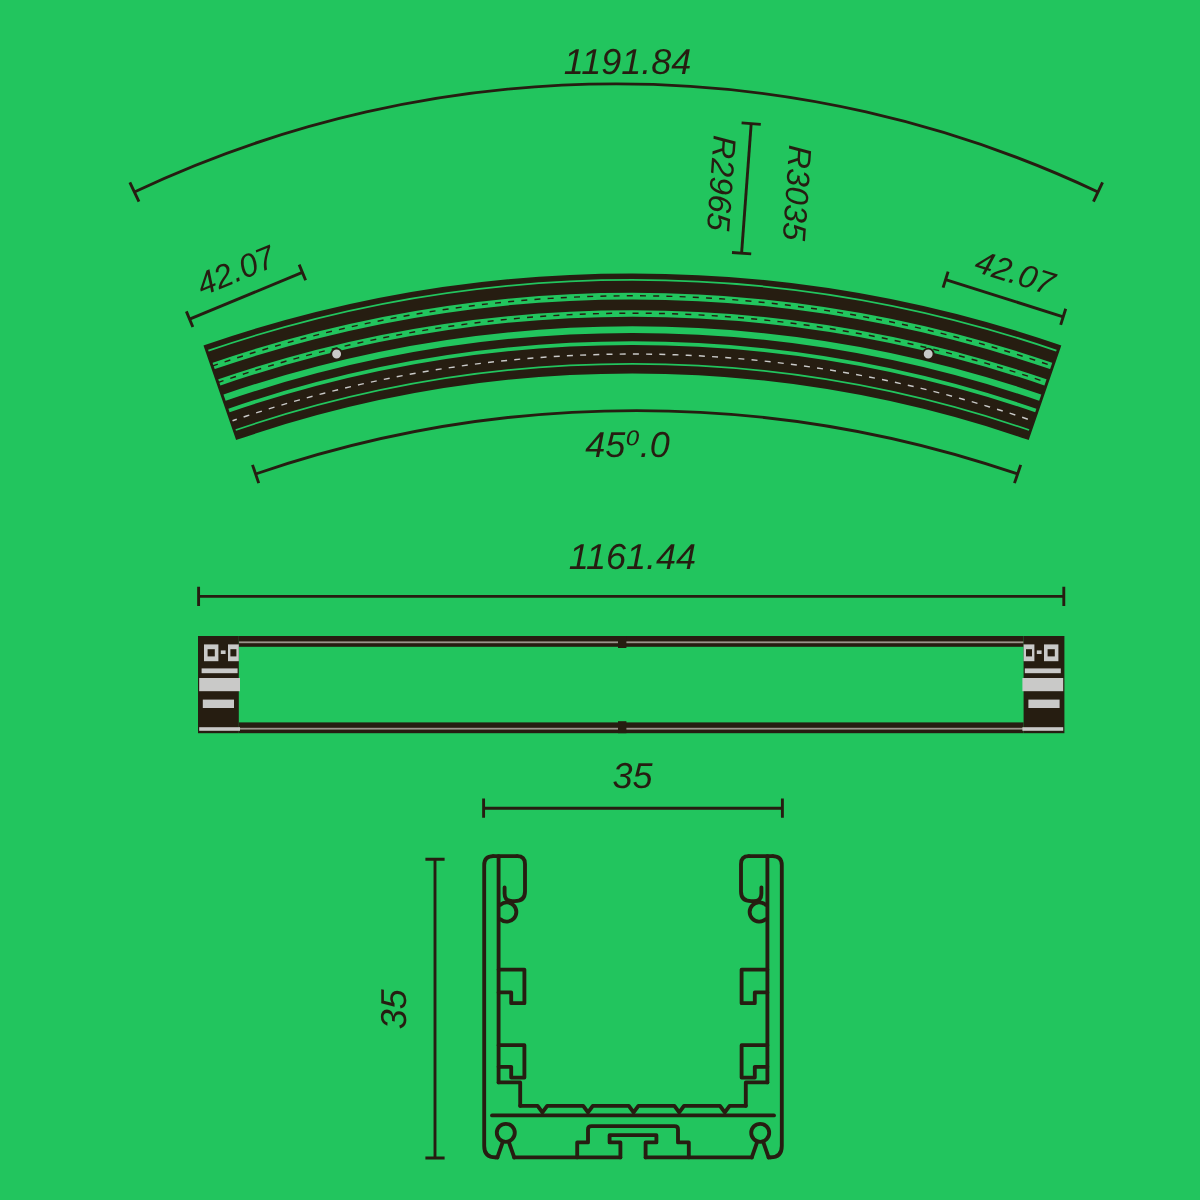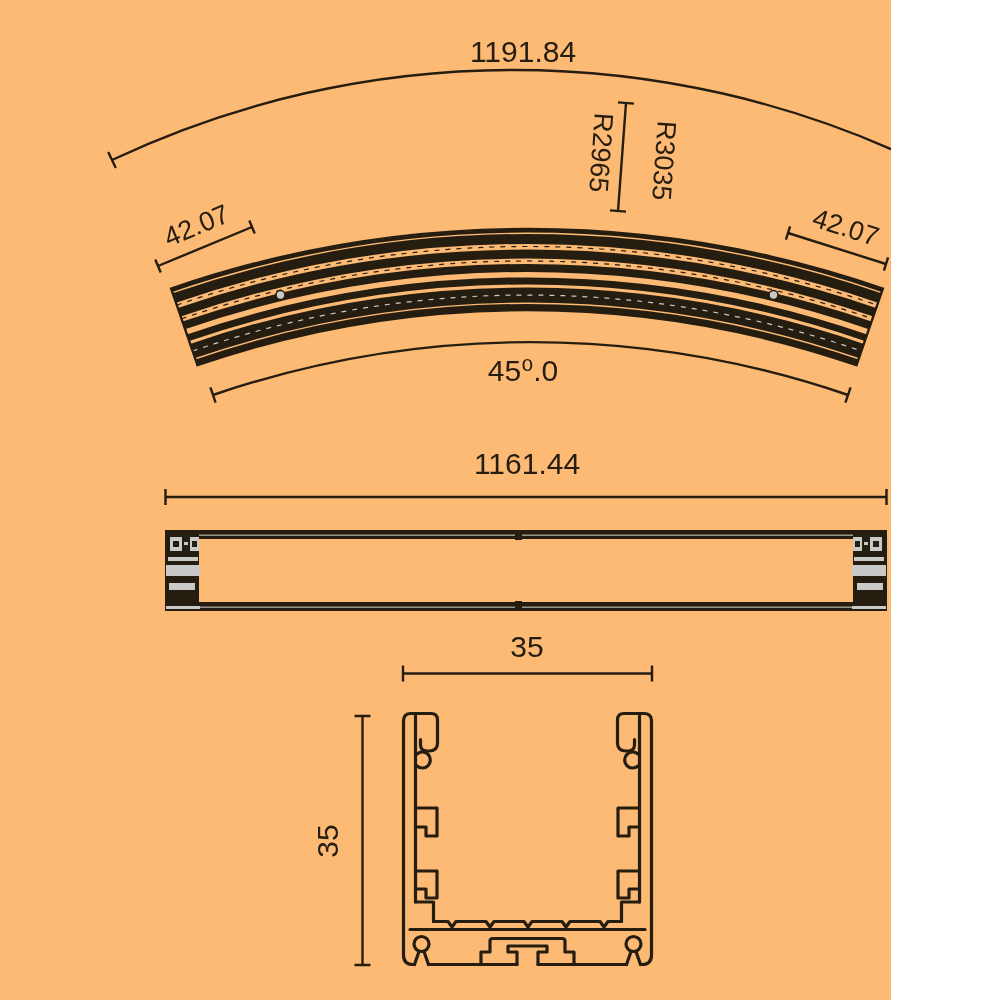--- a/index.html
+++ b/index.html
@@ -1,21 +1,22 @@
 <!DOCTYPE html>
 <html><head>
 <meta charset="utf-8">
 <style>
   html,body{margin:0;padding:0;}
   .canvas{
     position:relative;
-    width:891px;height:1000px;
-    background:#fdba74;
+    width:1000px;height:1000px;
+    background:#22c55e;
     font-family:"Liberation Sans","DejaVu Sans",sans-serif;
     overflow:hidden;
+    font-style:italic;
   }
   svg{display:block;}
   svg text{
     fill:#261d11;
     font-family:"Liberation Sans","DejaVu Sans",sans-serif;
   }
   .dim-text{font-size:30px;}
   .dim-text-sm{font-size:27px;}
   .ink-line{stroke:#261d11;fill:none;}
 </style>

